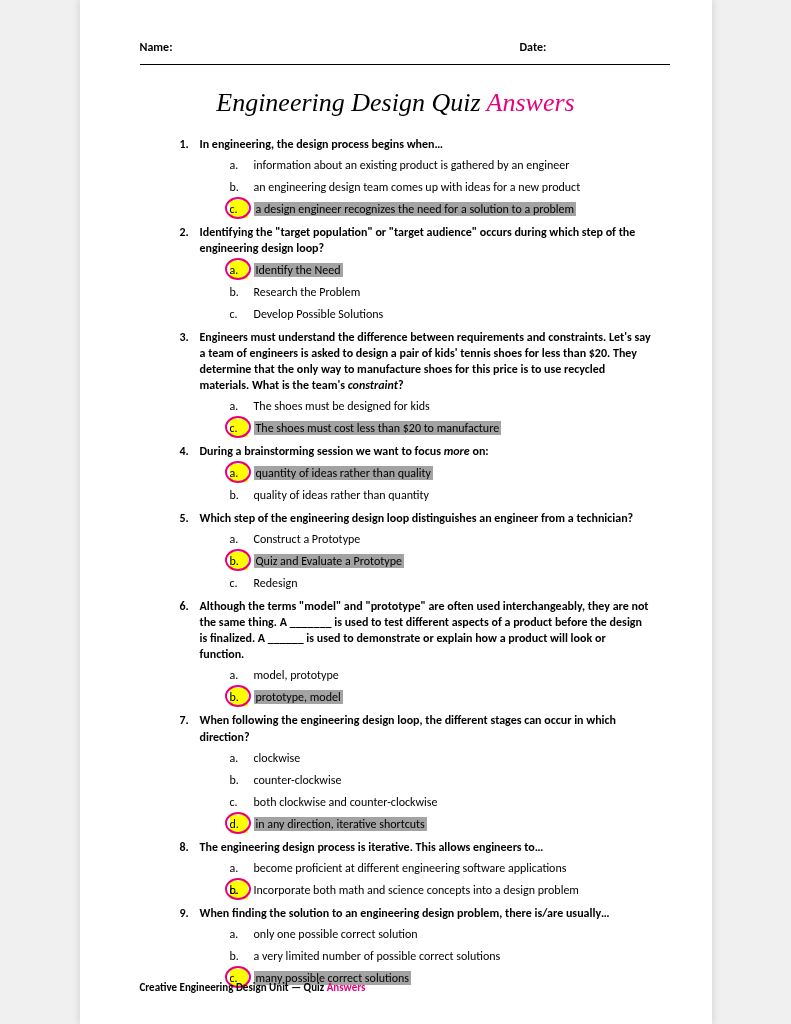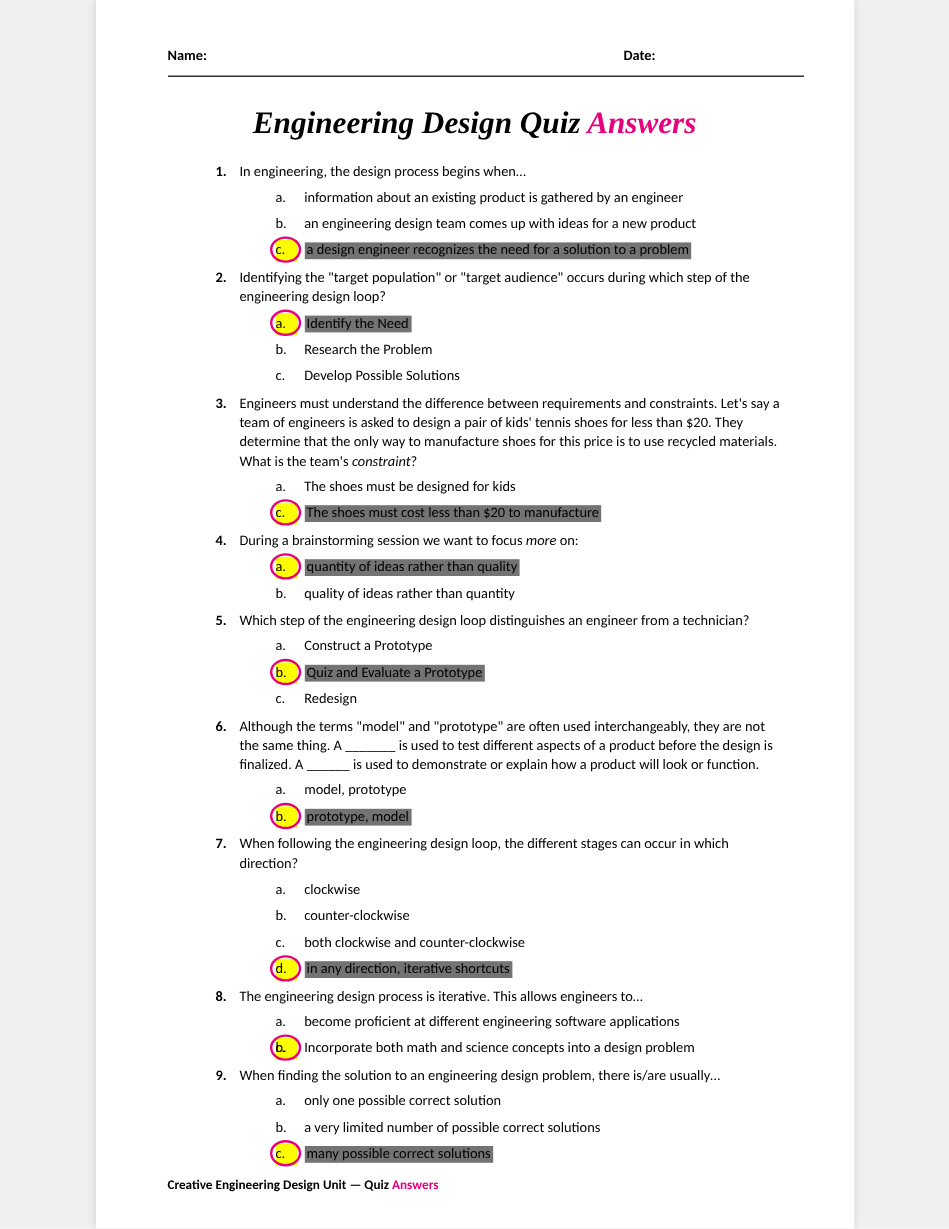--- a/index.html
+++ b/index.html
@@ -25,21 +25,21 @@
     display: flex;
     justify-content: space-between;
     margin-bottom: 20px;
   }
   .header-line .name-part { flex: 1; }
   .header-line .date-part { width: 220px; }
   .blank { border-bottom: 1px solid #000; display: inline-block; }
   .title {
     text-align: center;
     font-family: "Comic Sans MS", cursive;
-    font-weight: bold;
+    font-weight: normal;
     font-style: italic;
     font-size: 26px;
     margin-bottom: 18px;
   }
   .title .answers { color: #e6007e; }
   ol.questions {
     list-style: none;
     padding: 0;
     margin: 0 0 0 40px;
     counter-reset: q;
@@ -51,21 +51,21 @@
     margin-bottom: 6px;
     padding-left: 20px;
     line-height: 1.35;
   }
   ol.questions > li::before {
     content: counter(q) ".";
     position: absolute;
     left: 0;
     font-weight: bold;
   }
-  .qtext { font-weight: normal; }
+  .qtext { font-weight: bold; }
   ol.choices {
     list-style: none;
     padding: 0;
     margin: 4px 0 0 30px;
   }
   ol.choices > li {
     position: relative;
     padding-left: 24px;
     margin-bottom: 4px;
     font-size: 12px;
@@ -85,21 +85,21 @@
     content: "";
     position: absolute;
     left: -5px;
     top: -3px;
     width: 22px;
     height: 18px;
     border: 2px solid #e6007e;
     border-radius: 50%;
   }
   .correct .choice-text {
-    background: #737373;
+    background: #a3a3a3;
     padding: 0 2px;
   }
   .footer {
     position: absolute;
     bottom: 30px;
     left: 60px;
     font-size: 11px;
     font-weight: bold;
   }
   .footer .answers { color: #e6007e; }

